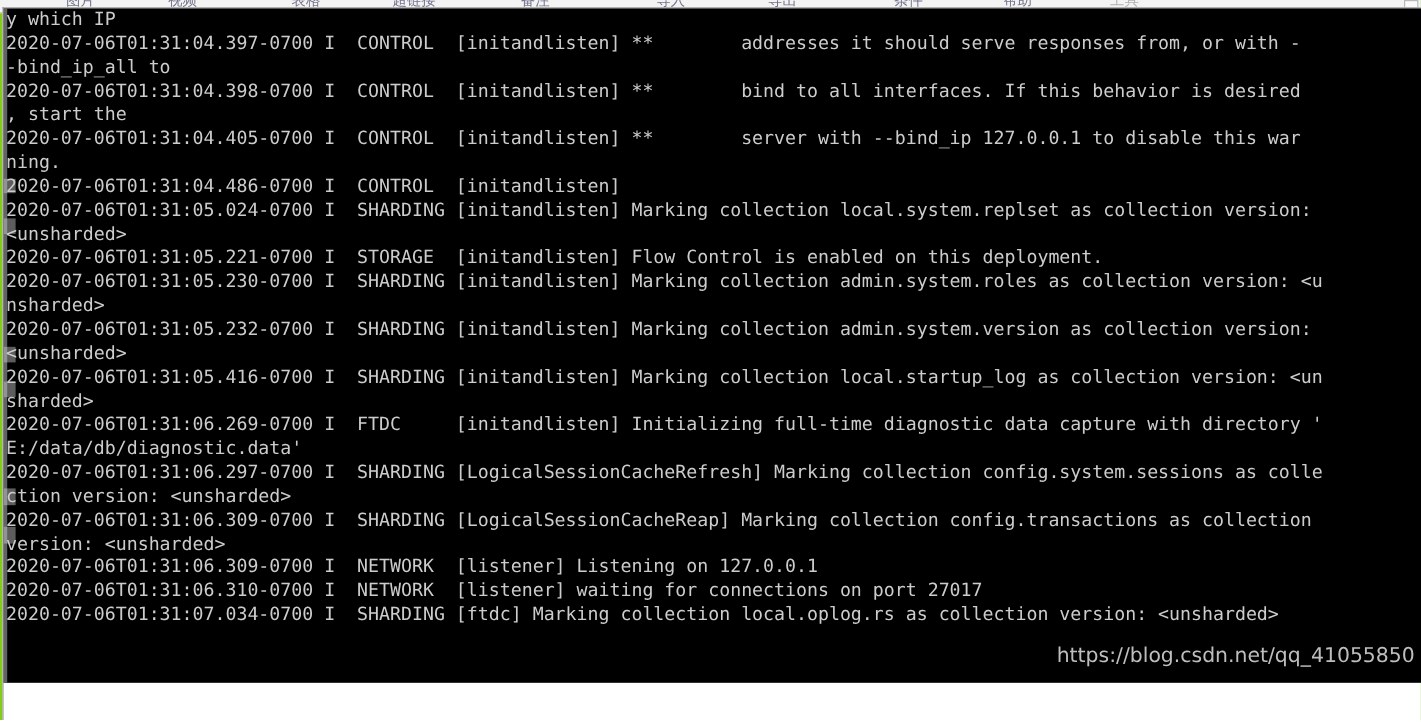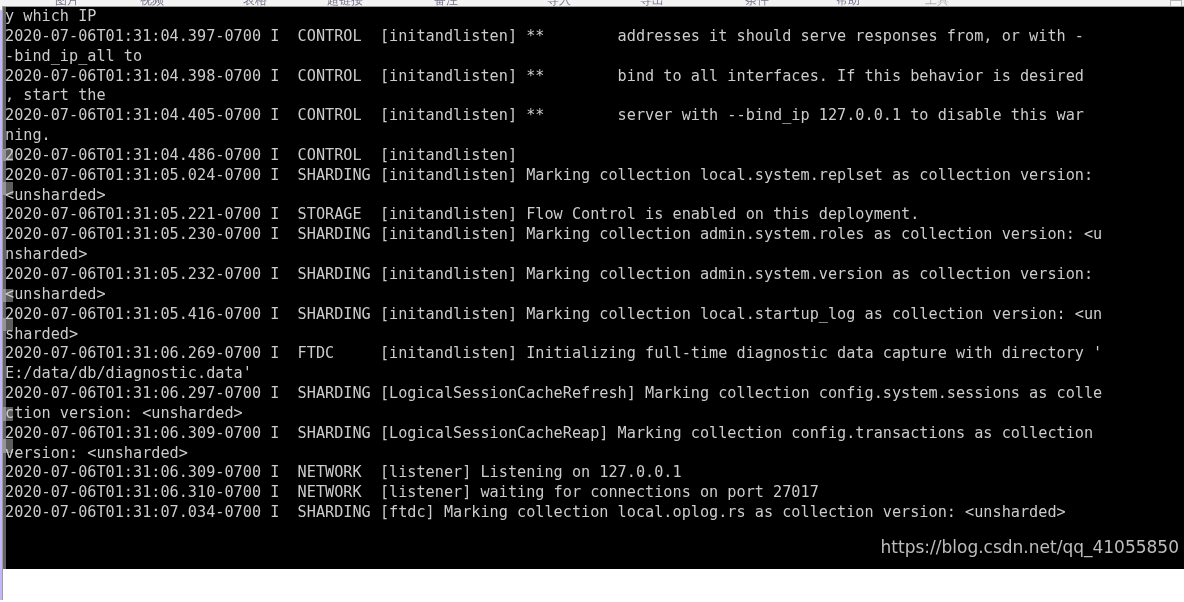--- a/index.html
+++ b/index.html
@@ -13,21 +13,21 @@
     background: #ffffff;
     font-family: "Liberation Sans", sans-serif;
   }
 
   
   .backdrop {
     position: absolute;
     left: 0; top: 0;
     width: 1184px;
     height: 602px;
-    background: #c4b5fd;
+    background: #84cc16;
   }
   .ghost-menubar {
     position: absolute;
     left: 0; top: 0;
     width: 1184px;
     height: 11px;
     background: #f3f3f3;
     border-bottom: 1px solid #c8c8c8;
     overflow: hidden;
     white-space: nowrap;

